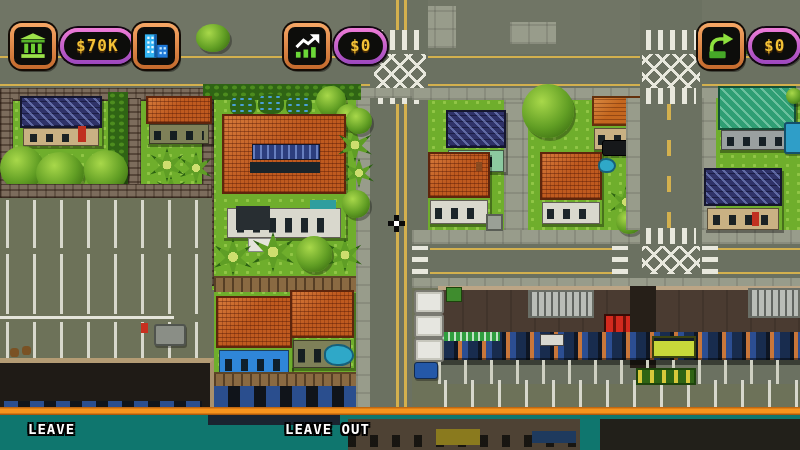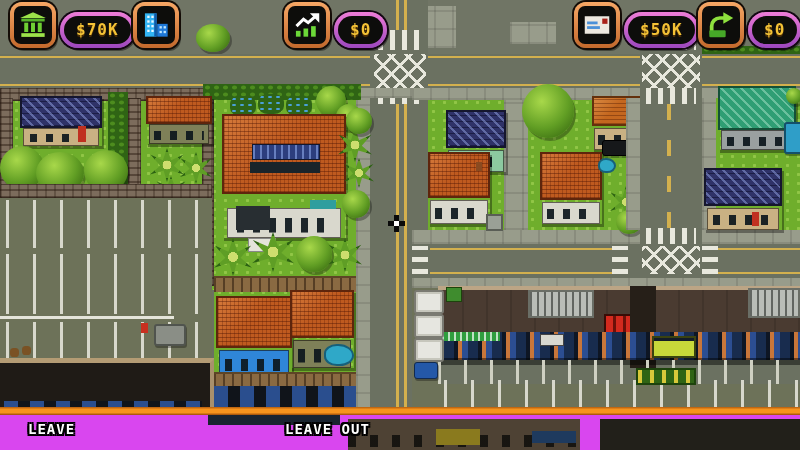--- a/index.html
+++ b/index.html
@@ -68,32 +68,32 @@
   .shad{background:rgba(0,0,0,.45);}
   .posts{background:repeating-linear-gradient(90deg,#cfd0c2 0 3px,transparent 3px 26px);}
   .planter{background:#2f6414;background-image:repeating-linear-gradient(90deg,#d8c83a 0 4px,transparent 4px 12px);border:2px solid #1d430c;}
   .bldg{background:#1f1b16;border-top:5px solid #b49c74;border-right:5px solid #a8906c;}
   
   .cursor{width:17px;height:17px;z-index:40;}
   .cursor::before{content:"";position:absolute;left:6px;top:0;width:5px;height:17px;background:#0a0a0a;}
   .cursor::after{content:"";position:absolute;top:6px;left:0;height:5px;width:17px;background:#0a0a0a;}
   .cursor .dot{position:absolute;left:6px;top:6px;width:5px;height:5px;background:#fff;z-index:2;}
   
-  .counter{position:absolute;top:2px;display:flex;align-items:flex-end;z-index:60;}
+  .counter{position:absolute;top:23px;display:flex;align-items:center;z-index:60;}
   .ibox{width:46px;height:46px;border-radius:12px;background:linear-gradient(#f7a765,#c4692c);
         padding:4px;box-sizing:border-box;box-shadow:0 0 0 2px #140c06,2px 3px 0 rgba(0,0,0,.4);}
   .ibox-in{width:100%;height:100%;border-radius:7px;background:#0d0d0b;display:flex;align-items:center;justify-content:center;}
   .pill{height:36px;margin-left:4px;border-radius:18px;background:linear-gradient(#ef7cd8,#9c46be);
         padding:4px;box-sizing:border-box;box-shadow:0 0 0 2px #140614,2px 3px 0 rgba(0,0,0,.4);display:flex;}
   .pill-in{border-radius:14px;background:#0d0d0b;display:flex;align-items:center;padding:0 12px;
         font:bold 16px/1 "DejaVu Sans Mono",monospace;color:#f4c236;letter-spacing:1px;
         text-shadow:0 2px 0 rgba(120,70,0,.55);white-space:nowrap;}
   
   .sep{background:linear-gradient(#b35c0e,#f7941d 30%,#f7941d 70%,#9c4c08);z-index:50;}
-  .dimz{background:#d946ef;z-index:50;}
+  .dimz{background:#0f766e;z-index:50;}
   .menu-item{position:absolute;top:6px;font:bold 14px/1.2 "DejaVu Sans Mono",monospace;color:#fff;letter-spacing:1px;cursor:pointer;
     text-shadow:2px 0 0 #000,-2px 0 0 #000,0 2px 0 #000,0 -2px 0 #000,2px 2px 0 #000,-2px -2px 0 #000,2px -2px 0 #000,-2px 2px 0 #000;}
 </style>
 </head>
 <body>
 
 <div id="stage">
   <div class="a" id="map" style="left:0;top:0;width:800px;height:450px;">
 
     <i class="a roadT" style="left:0;top:0;width:800px;height:56px"></i>
@@ -346,35 +346,20 @@
         <polyline points="3,13 9,7 13,10 20,4" stroke="#ffffff" stroke-width="2.6" fill="none"></polyline>
         <polygon points="14.5,2 22.5,2 22.5,10" fill="#ffffff"></polygon>
       </svg>
     </span>
       </span>
     <span class="pill">
         <span class="pill-in">$0</span>
       </span>
   </div>
 
-  <div class="counter" style="left:574px">
-    <span class="ibox">
-        <span class="ibox-in">
-      <svg width="28" height="28" viewBox="0 0 24 24">
-        <rect x="1.5" y="4.5" width="21" height="15" fill="#ece8e0"></rect>
-        <rect x="3.5" y="9" width="9" height="2.4" fill="#4a90d8"></rect>
-            <rect x="3.5" y="13" width="11" height="2.4" fill="#4a90d8"></rect>
-        <rect x="16.5" y="6.5" width="4.5" height="4.5" fill="#a82018"></rect>
-      </svg>
-    </span>
-      </span>
-    <span class="pill">
-        <span class="pill-in">$50K</span>
-      </span>
-  </div>
 
   <div class="counter" style="left:698px">
     <span class="ibox">
         <span class="ibox-in">
       <svg width="28" height="28" viewBox="0 0 24 24">
         <path d="M4 20 v-7 a7 7 0 0 1 7-7 h4" fill="none" stroke="#8ee03e" stroke-width="3.2"></path>
         <polygon points="14,1 22.5,6 14,11" fill="#8ee03e"></polygon>
         <rect x="2" y="16.5" width="14" height="6" fill="#46a828" rx="1"></rect>
       </svg>
     </span>

